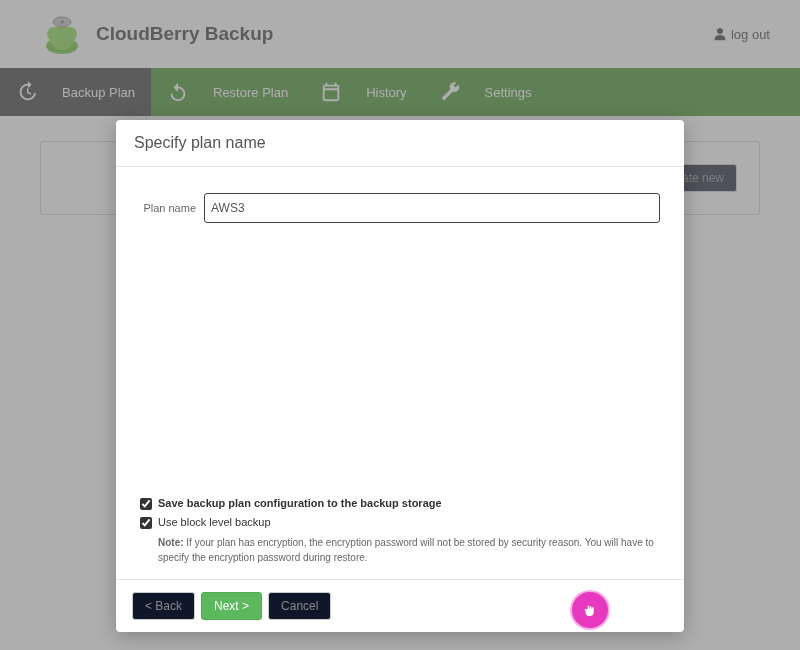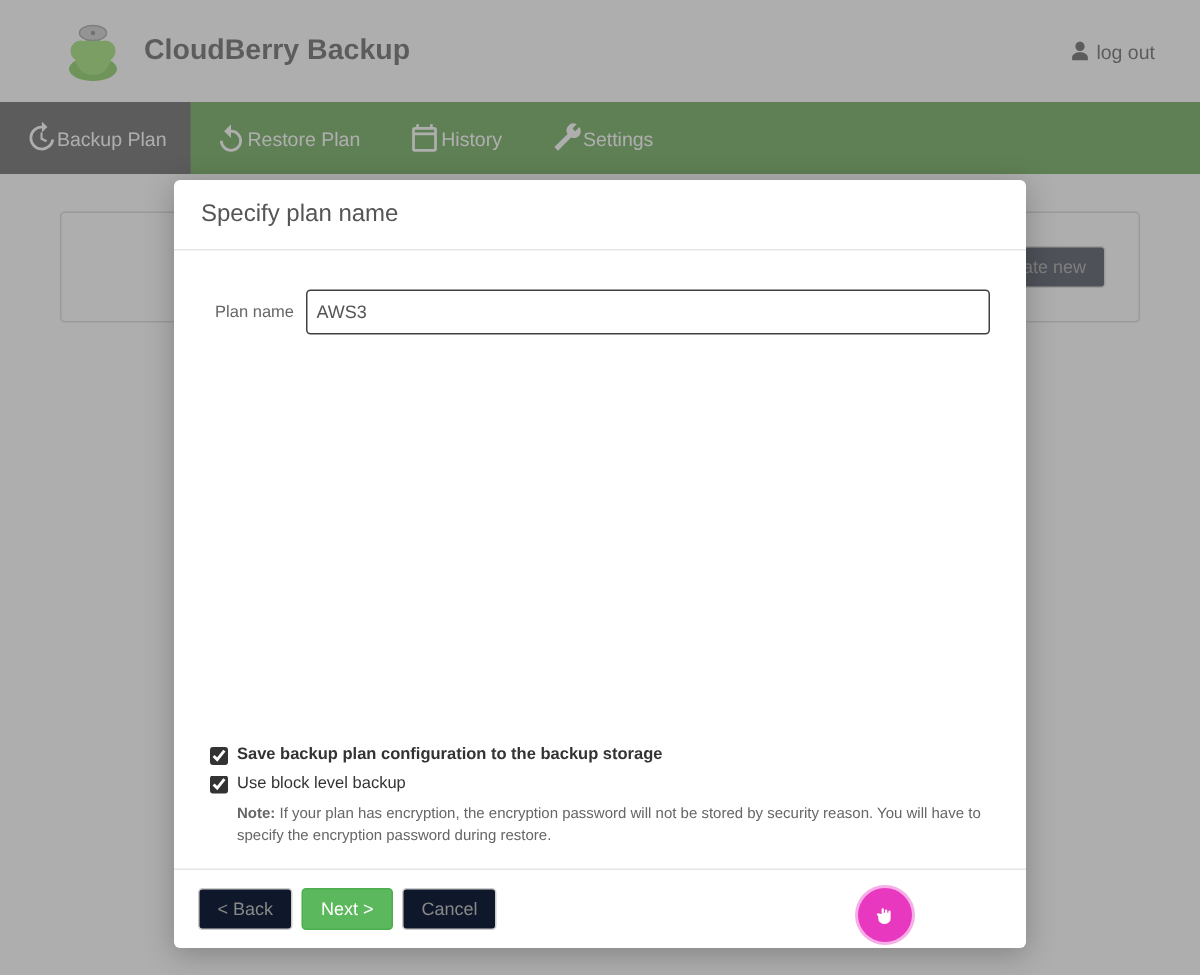--- a/index.html
+++ b/index.html
@@ -45,21 +45,21 @@
     display: flex;
     height: 48px;
   }
   .nav-item {
     display: flex;
     align-items: center;
     padding: 0 16px;
     color: #fff;
     font-size: 13px;
     cursor: pointer;
-    gap: 0;
+    gap: 24px;
   }
   .nav-item.active {
     background: #333333;
   }
   .nav-item svg { flex-shrink: 0; }
   .content {
     padding: 25px 40px;
   }
   .panel {
     border: 1px solid #ccc;

